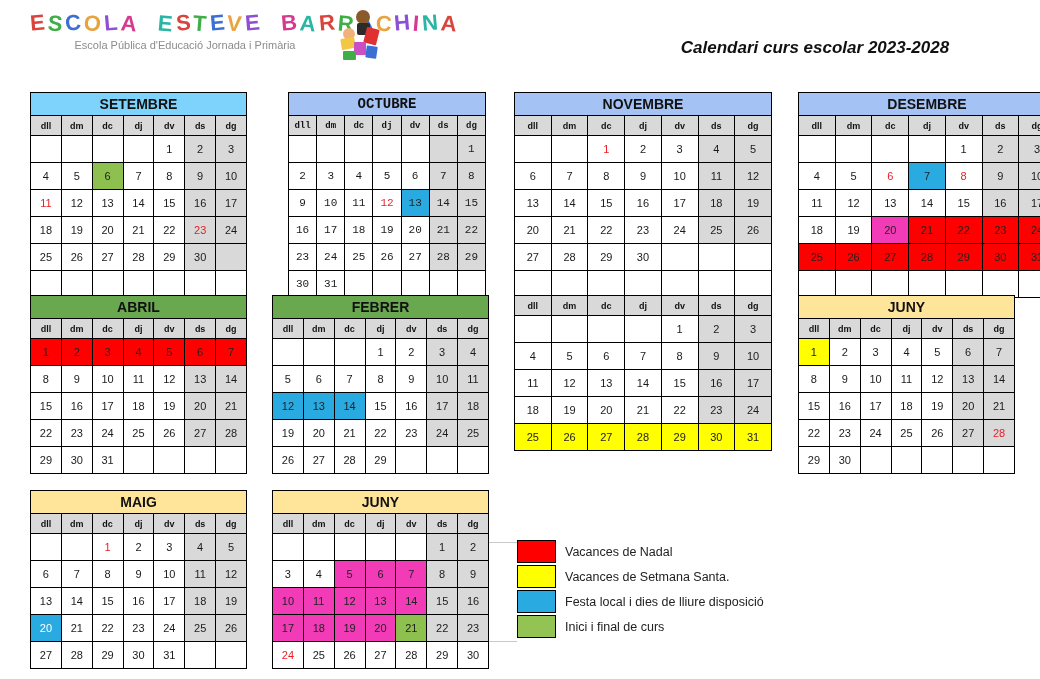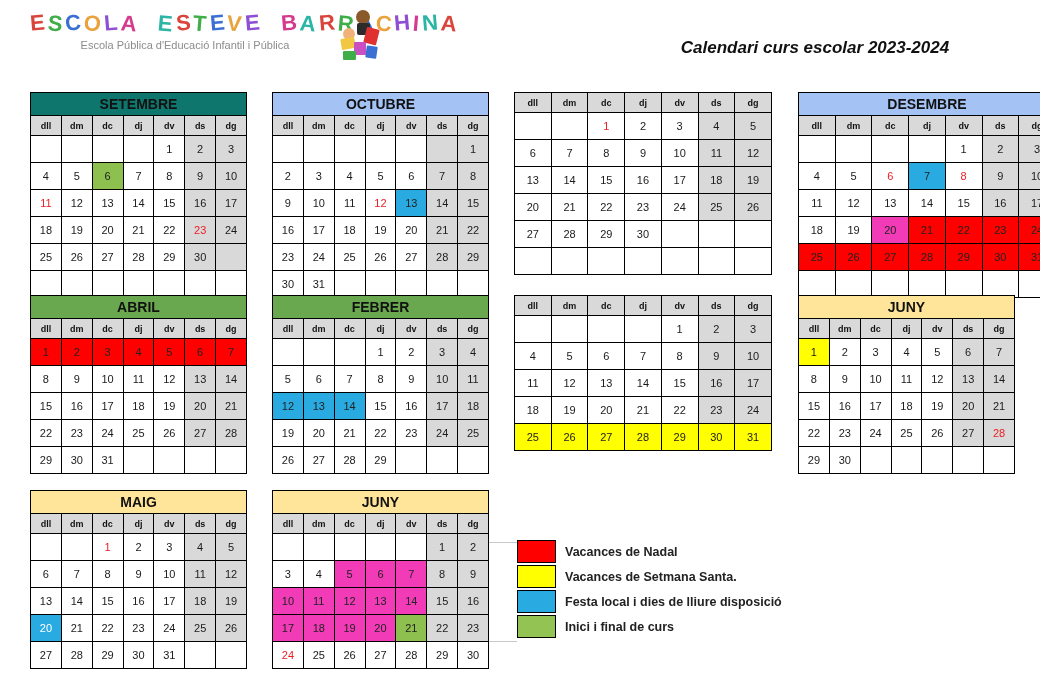--- a/index.html
+++ b/index.html
@@ -18,51 +18,51 @@
   
   table.cal{position:absolute;border-collapse:collapse;table-layout:fixed;}
   table.cal td{border:1px solid #000;text-align:center;overflow:hidden;padding:0;}
   td.mtitle{height:22px;font-size:14px;font-weight:700;text-align:right;padding-right:6px;color:#111;}
   td.dh{height:19px;font-size:9px;font-weight:700;color:#111;}
   td.dc{height:26px;font-size:11px;color:#1a1a1a;}
   
   .legend{position:absolute;left:517px;top:540px;display:flex;flex-direction:column;gap:2px;}
   .litem{display:flex;align-items:center;}
   .swatch{width:37px;height:21px;border:1px solid #000;margin-right:9px;flex:none;}
-  .llabel{font-size:12.5px;color:#222;white-space:nowrap;font-weight:bold;}
+  .llabel{font-size:12.5px;color:#222;white-space:nowrap;}
   .leader{position:absolute;height:1px;background:#c9c9c9;}
 </style>
 </head>
 <body>
 
 <div class="page">
 
   <div class="logo">
     <div class="logo-name" id="logo-name"><span style="color: rgb(217, 69, 61);">E</span><span style="color: rgb(63, 174, 73);">S</span><span style="color: rgb(59, 111, 212);">C</span><span style="color: rgb(232, 163, 61);">O</span><span style="color: rgb(142, 79, 212);">L</span><span style="color: rgb(212, 59, 142);">A</span><span>&nbsp;&nbsp;</span><span style="color: rgb(42, 181, 165);">E</span><span style="color: rgb(217, 69, 61);">S</span><span style="color: rgb(63, 174, 73);">T</span><span style="color: rgb(59, 111, 212);">E</span><span style="color: rgb(232, 163, 61);">V</span><span style="color: rgb(142, 79, 212);">E</span><span>&nbsp;&nbsp;</span><span style="color: rgb(212, 59, 142);">B</span><span style="color: rgb(42, 181, 165);">A</span><span style="color: rgb(217, 69, 61);">R</span><span style="color: rgb(63, 174, 73);">R</span><span style="color: rgb(59, 111, 212);">A</span><span style="color: rgb(232, 163, 61);">C</span><span style="color: rgb(142, 79, 212);">H</span><span style="color: rgb(212, 59, 142);">I</span><span style="color: rgb(42, 181, 165);">N</span><span style="color: rgb(217, 69, 61);">A</span></div>
-    <div class="logo-sub">Escola Pública d'Educació Infantil i Pública</div>
+    <div class="logo-sub">Escola Pública d'Educació Jornada i Primària</div>
   </div>
 
   <svg class="logo-art" width="42" height="54" viewBox="0 0 42 54">
     <circle cx="25" cy="9" r="7" fill="#8a5a2b"></circle>
     <rect x="19" y="15" width="13" height="12" rx="2" fill="#2b2b2b"></rect>
     <rect x="27" y="20" width="13" height="16" rx="1" fill="#e03131" transform="rotate(14 33 28)"></rect>
     <circle cx="11" cy="26" r="6" fill="#f0b27a"></circle>
     <rect x="3" y="30" width="14" height="11" rx="1" fill="#f2c744" transform="rotate(-10 10 35)"></rect>
     <rect x="16" y="34" width="12" height="13" rx="1" fill="#c94fc2"></rect>
     <rect x="28" y="38" width="11" height="12" rx="1" fill="#3b6fd4" transform="rotate(8 33 44)"></rect>
     <rect x="5" y="43" width="13" height="9" rx="1" fill="#3fae49"></rect>
   </svg>
 
-  <div class="doc-title">Calendari curs escolar 2023-2024</div>
+  <div class="doc-title">Calendari curs escolar 2023-2028</div>
 
   <div id="months">
       <table class="cal" style="left: 30px; top: 92px; width: 217px;">
         <tbody>
           <tr>
-            <td colspan="7" class="mtitle" style="background: #0f766e;">SETEMBRE</td>
+            <td colspan="7" class="mtitle" style="background: #7dd3fc;">SETEMBRE</td>
           </tr>
           <tr>
             <td class="dh" style="background: rgb(217, 217, 217);">dll</td>
             <td class="dh" style="background: rgb(217, 217, 217);">dm</td>
             <td class="dh" style="background: rgb(217, 217, 217);">dc</td>
             <td class="dh" style="background: rgb(217, 217, 217);">dj</td>
             <td class="dh" style="background: rgb(217, 217, 217);">dv</td>
             <td class="dh" style="background: rgb(217, 217, 217);">ds</td>
             <td class="dh" style="background: rgb(217, 217, 217);">dg</td>
           </tr>
@@ -115,21 +115,21 @@
             <td class="dc"></td>
             <td class="dc"></td>
             <td class="dc"></td>
             <td class="dc"></td>
             <td class="dc"></td>
             <td class="dc"></td>
             <td class="dc"></td>
           </tr>
         </tbody>
       </table>
-      <table class="cal" style="left: 272px; top: 92px; width: 217px;">
+      <table class="cal" style="left: 288px; top: 92px; width: 198px; font-family: Liberation Mono, monospace;">
         <tbody>
           <tr>
             <td colspan="7" class="mtitle" style="background: rgb(164, 194, 244);">OCTUBRE</td>
           </tr>
           <tr>
             <td class="dh" style="background: rgb(217, 217, 217);">dll</td>
             <td class="dh" style="background: rgb(217, 217, 217);">dm</td>
             <td class="dh" style="background: rgb(217, 217, 217);">dc</td>
             <td class="dh" style="background: rgb(217, 217, 217);">dj</td>
             <td class="dh" style="background: rgb(217, 217, 217);">dv</td>
@@ -187,20 +187,23 @@
             <td class="dc"></td>
             <td class="dc"></td>
             <td class="dc"></td>
             <td class="dc"></td>
             <td class="dc"></td>
           </tr>
         </tbody>
       </table>
       <table class="cal" style="left: 514px; top: 92px; width: 258px;">
         <tbody>
+          <tr>
+            <td colspan="7" class="mtitle" style="background: rgb(164, 194, 244);">NOVEMBRE</td>
+          </tr>
           <tr>
             <td class="dh" style="background: rgb(217, 217, 217);">dll</td>
             <td class="dh" style="background: rgb(217, 217, 217);">dm</td>
             <td class="dh" style="background: rgb(217, 217, 217);">dc</td>
             <td class="dh" style="background: rgb(217, 217, 217);">dj</td>
             <td class="dh" style="background: rgb(217, 217, 217);">dv</td>
             <td class="dh" style="background: rgb(217, 217, 217);">ds</td>
             <td class="dh" style="background: rgb(217, 217, 217);">dg</td>
           </tr>
           <tr>

